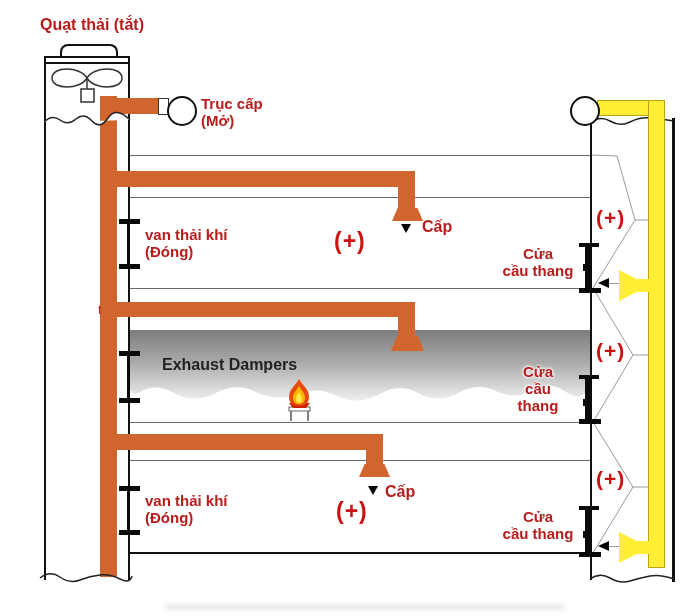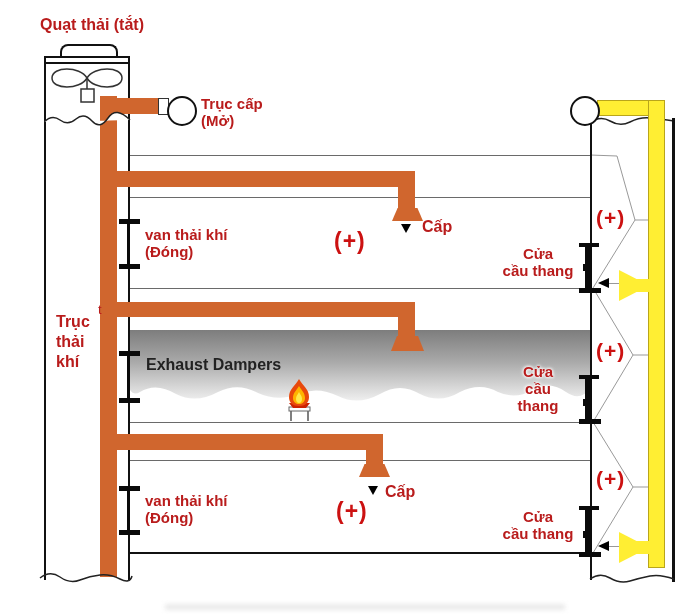--- a/index.html
+++ b/index.html
@@ -158,34 +158,29 @@
   <div class="damper-part" style="left:119px;top:530px;width:21px;height:5px;"></div>
 
   <div class="txt" style="left:40px;top:16px;font-size:16px;">Quạt thải (tắt)</div>
 
   <div class="txt" style="left:201px;top:95px;">
     <span style="display:block;">Trục cấp</span>
     <span style="display:block;">(Mở)</span>
   </div>
 
 
-  <div class="txt" style="left:56px;top:312px;font-size:16px;line-height:20px;">
-    <span style="display:block;">Trục</span>
-    <span style="display:block;">thải</span>
-    <span style="display:block;">khí</span>
-  </div>
   <div class="txt" style="left:98px;top:301px;font-size:13px;font-weight:normal;">t</div>
 
   <div class="txt" style="left:145px;top:226px;">
     <span style="display:block;">van thải khí</span>
     <span style="display:block;">(Đóng)</span>
   </div>
 
   <div class="txt" style="left:146px;top:355px;font-size:16px;line-height:19px;color:#222;font-weight:600;">
-    <span style="display:block;">Exhaust Dampers</span>
+    <span style="display:block;margin-left:16px;">Exhaust Dampers</span>
   </div>
 
   <div class="txt" style="left:145px;top:492px;">
     <span style="display:block;">van thải khí</span>
     <span style="display:block;">(Đóng)</span>
   </div>
 
   <div class="plus" style="left:334px;top:228px;">(+)</div>
   <div class="plus" style="left:336px;top:498px;">(+)</div>
   <div class="plus" style="left:596px;top:206px;font-size:21px;">(+)</div>

